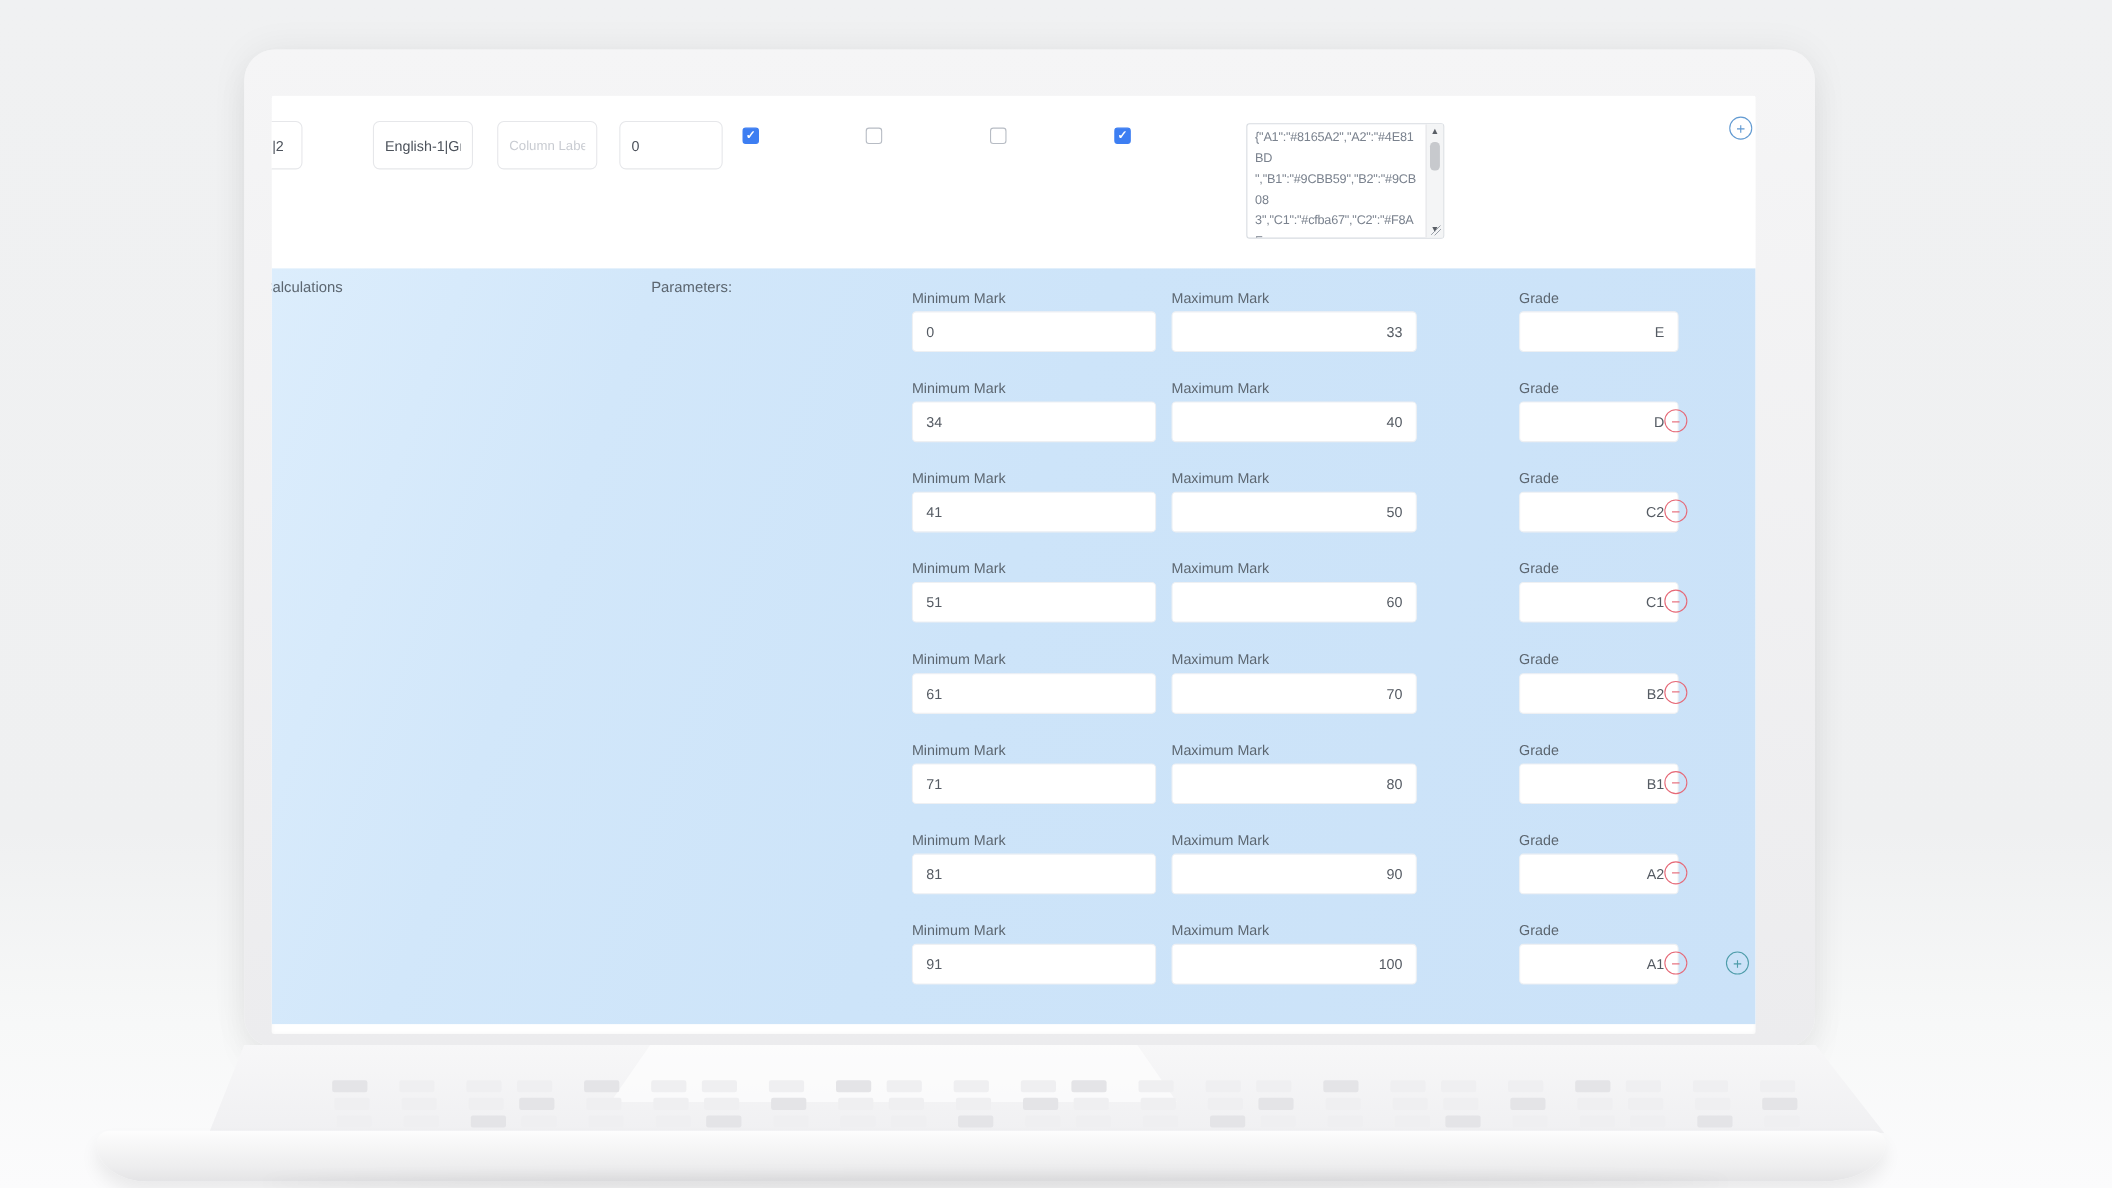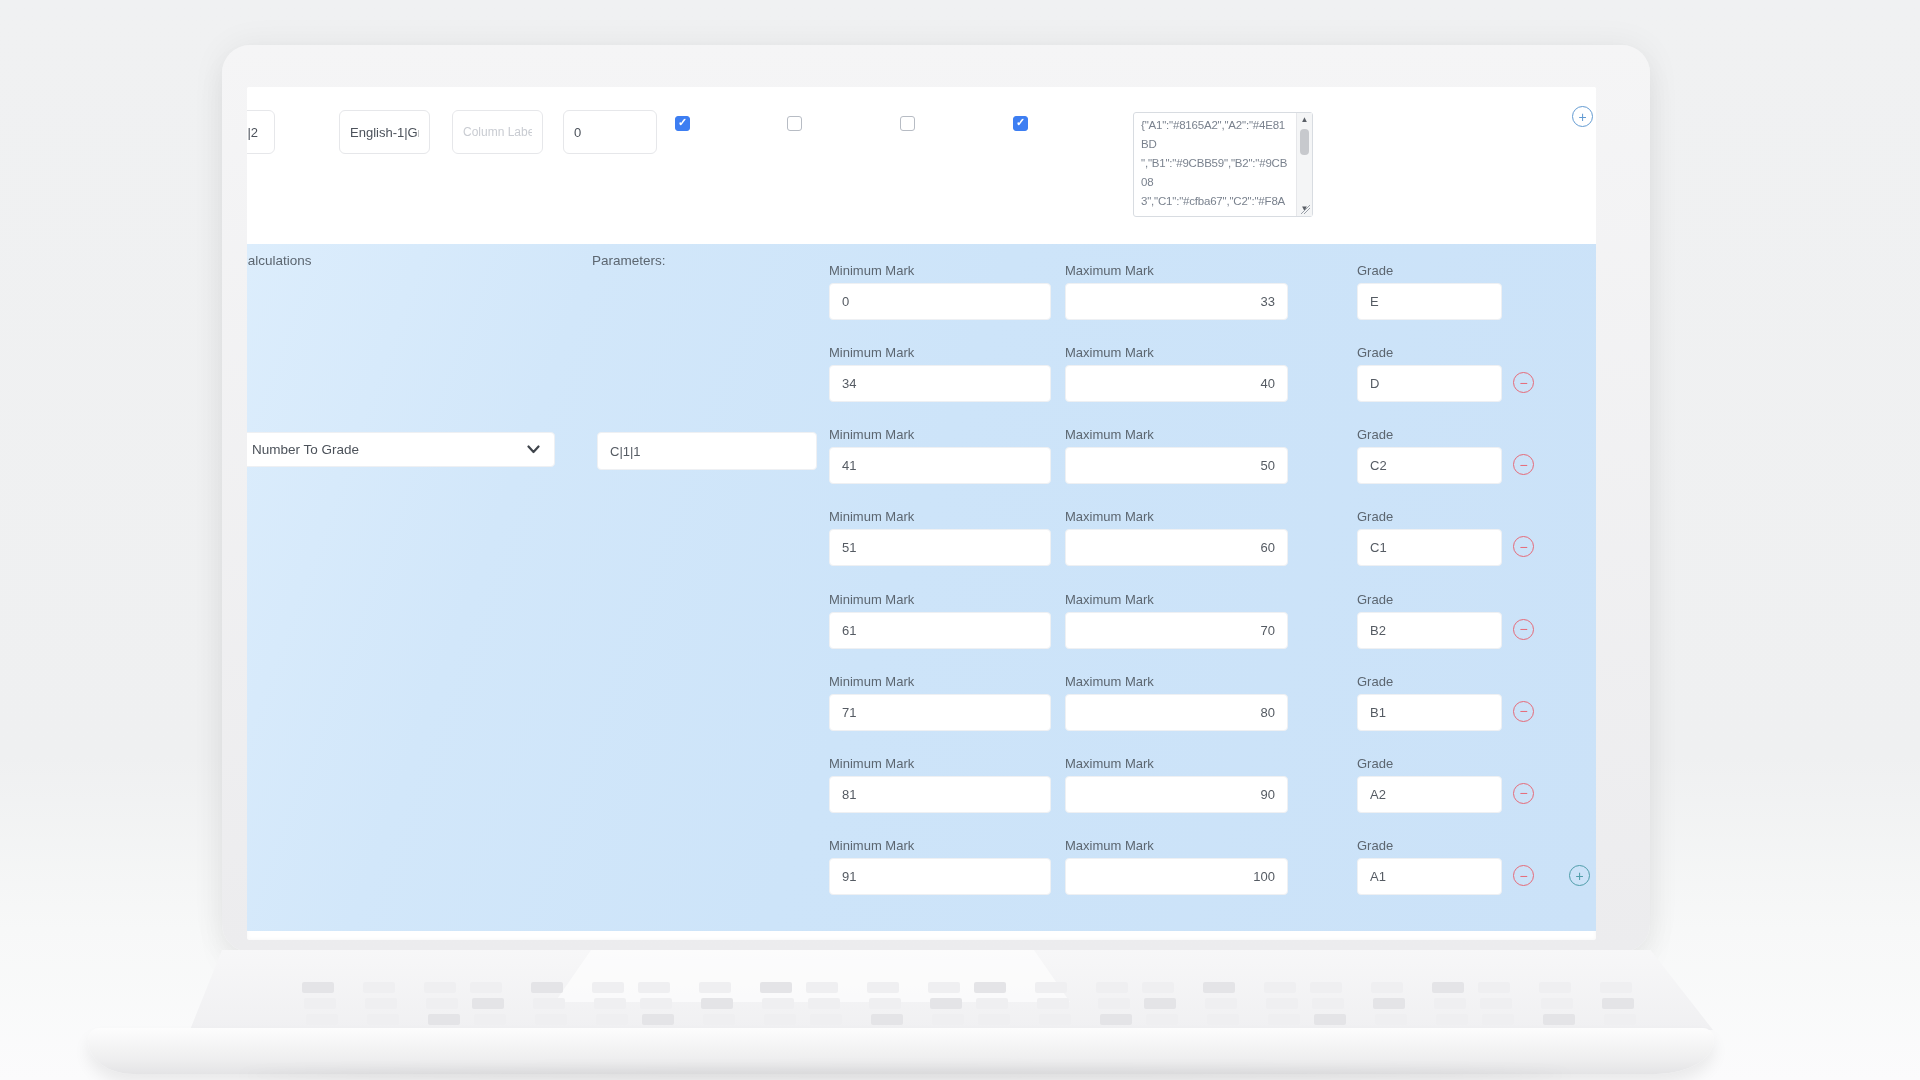--- a/index.html
+++ b/index.html
@@ -60,21 +60,21 @@
       border-radius:4px;display:flex;align-items:center;padding:0 14px;font-size:13.5px;color:#4c525a;cursor:pointer;}
   .select .chev{margin-left:auto;display:flex;}
   .p-input{position:absolute;background:#fff;border:1px solid #eef0f3;border-radius:4px;
       color:#555b63;font-size:13px;padding:0 12px;outline:none;}
   .row{position:absolute;left:0;width:100%;height:60px;}
   .row .lbl{position:absolute;top:0;font-size:13px;color:#5c6670;}
   .row input{position:absolute;top:20px;height:37px;background:#fff;border:1px solid #eef0f3;border-radius:4px;
       color:#555b63;font-size:13px;padding:0 12px;outline:none;}
   .lbl.min, input.min{left:582px;} .row input.min{width:222px;}
   .lbl.max, input.max{left:818px;} .row input.max{width:223px;text-align:right;}
-  .lbl.grd, input.grd{left:1110px;} .row input.grd{width:145px;}
+  .lbl.grd, input.grd{left:1134px;text-align:right;} .row input.grd{width:145px;}
   .row .round-btn{top:27px;}
   .row .minus-red{left:1266px;}
   .row .plus-teal{left:1322px;}
 </style>
 </head>
 <body>
 
 <div class="stage">
 
   <div class="lid">
@@ -106,31 +106,22 @@
           <div class="ta-resize"></div>
         </div>
 
         <button class="round-btn plus-blue" style="left:1325px;top:19px;">
           <span>+</span>
         </button>
       </div>
 
       <div class="panel">
         <div class="p-label" style="left:-9px;top:9px;">Calculations</div>
-        <div class="select">
-          <span>Number To Grade</span>
-          <span class="chev">
-            <svg width="13" height="9" viewBox="0 0 13 9">
-                <polyline points="1.5,1.5 6.5,7 11.5,1.5" fill="none" stroke="#3f444b" stroke-width="2.2" stroke-linecap="round" stroke-linejoin="round"></polyline>
-              </svg>
-          </span>
-        </div>
 
         <div class="p-label" style="left:345px;top:9px;">Parameters:</div>
-        <input class="p-input" style="left: 350px; top: 188px; width: 220px; height: 38px;" value="C|1|1">
 
         <div id="rows-host">
             <div class="row" style="top: 19px;">
     <div class="lbl min">Minimum Mark</div>
     <input class="min" value="0" style="">
     <div class="lbl max">Maximum Mark</div>
     <input class="max" value="33" style="">
     <div class="lbl grd">Grade</div>
     <input class="grd" value="E" style="">
 

